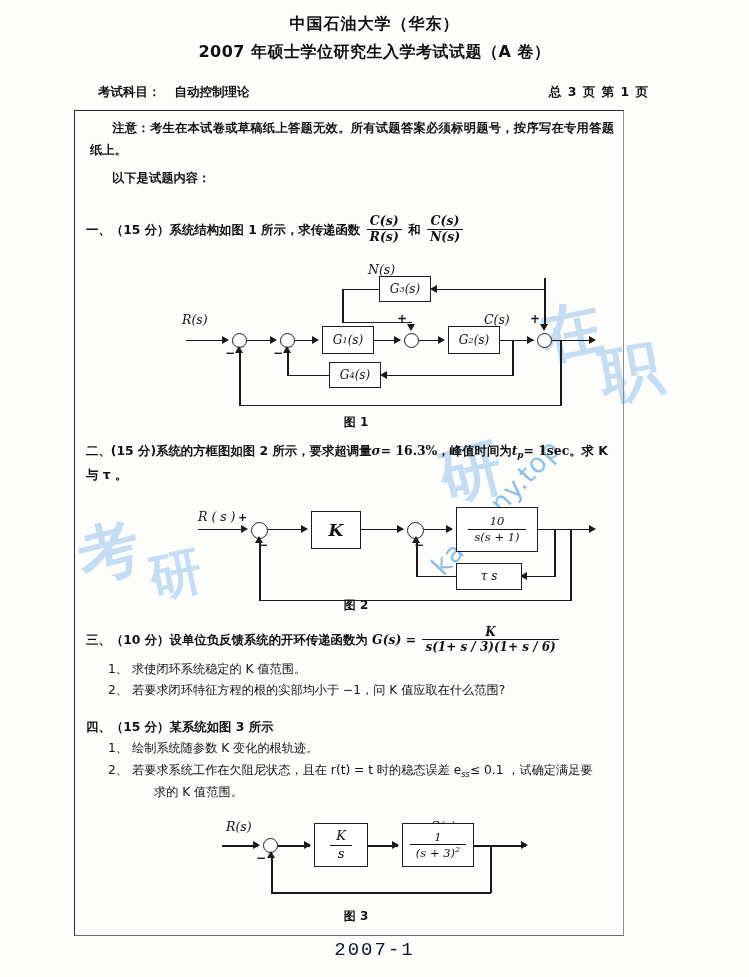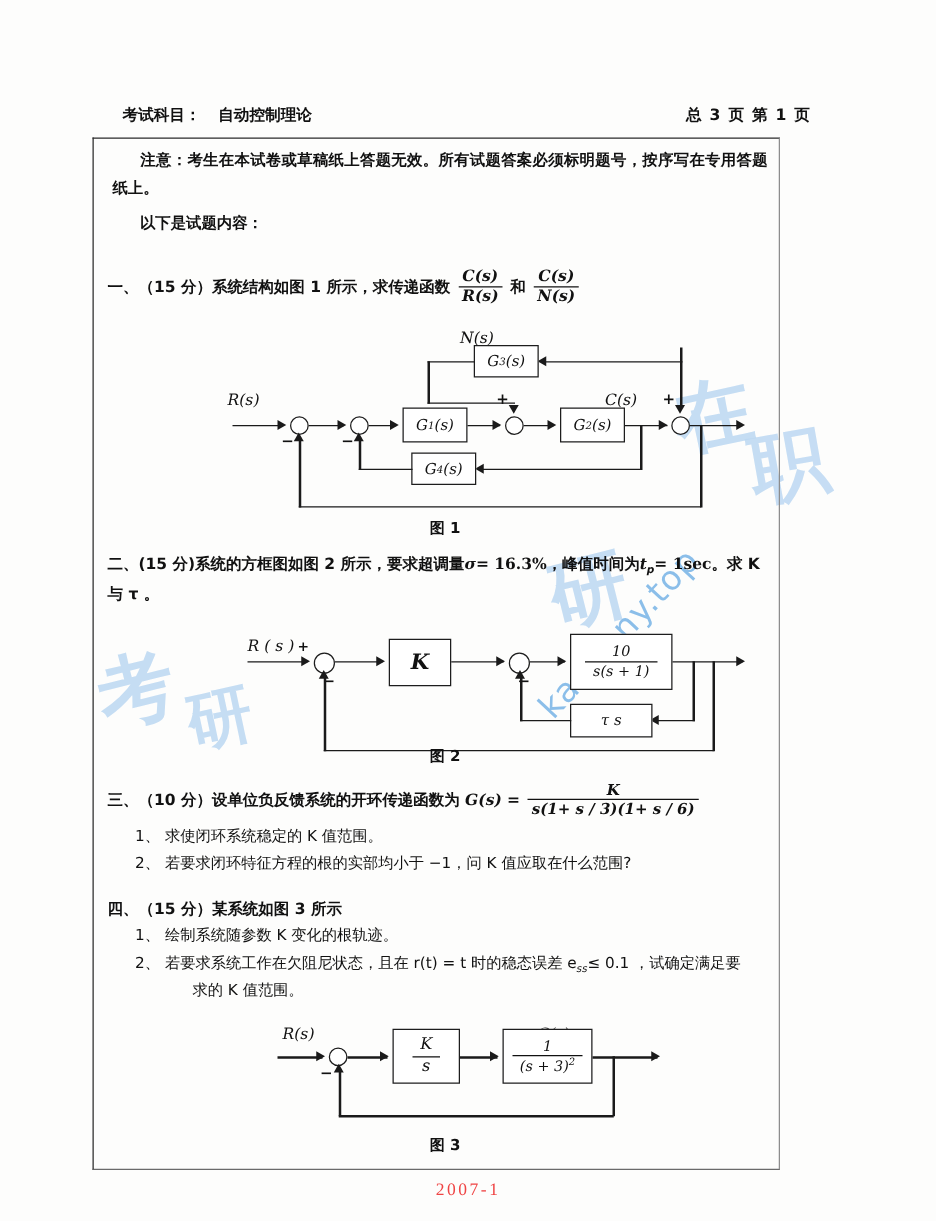--- a/index.html
+++ b/index.html
@@ -160,36 +160,40 @@
   }
   .wm-url {
     font-family: "DejaVu Sans", "Liberation Sans", sans-serif;
     font-size: 27px; color: #7fb8e8; opacity: .9;
     transform: rotate(-47deg); transform-origin: left top;
     letter-spacing: 1px;
   }
   .hand {
     position: absolute; left: 0; right: 0; bottom: 16px;
     text-align: center;
-    font-family: Liberation Serif, serif;
-    font-size: 14px; color: #ef4444; letter-spacing: 2px;
+    font-family: Liberation Mono, monospace;
+    font-size: 19px; color: #0f172a; letter-spacing: 2px;
   }
 </style>
 </head>
 <body>
 
 <div class="page">
 
   <div class="wm wm-cn" style="left:540px; top:290px; transform:rotate(-12deg);">在</div>
   <div class="wm wm-cn" style="left:600px; top:330px; transform:rotate(-10deg);">职</div>
   <div class="wm wm-cn" style="left:440px; top:430px; transform:rotate(-14deg);">研</div>
   <div class="wm wm-cn" style="left:78px; top:510px; transform:rotate(-14deg);">考</div>
   <div class="wm wm-cn" style="left:150px; top:540px; transform:rotate(-12deg); font-size:52px;">研</div>
   <div class="wm wm-url" style="left:425px; top:560px;">kaoyany.top</div>
 
+  <div class="hdr">
+    <div class="hdr-line1">中国石油大学（华东）</div>
+    <div class="hdr-line2">2007 年硕士学位研究生入学考试试题（A 卷）</div>
+  </div>
 
   <div class="subjbar">
     <div class="subj-left">
       <span>考试科目：</span>
       <span>自动控制理论</span>
     </div>
     <div class="subj-right">总 3 页   第 1 页</div>
   </div>
 
   <div class="frame"></div>

